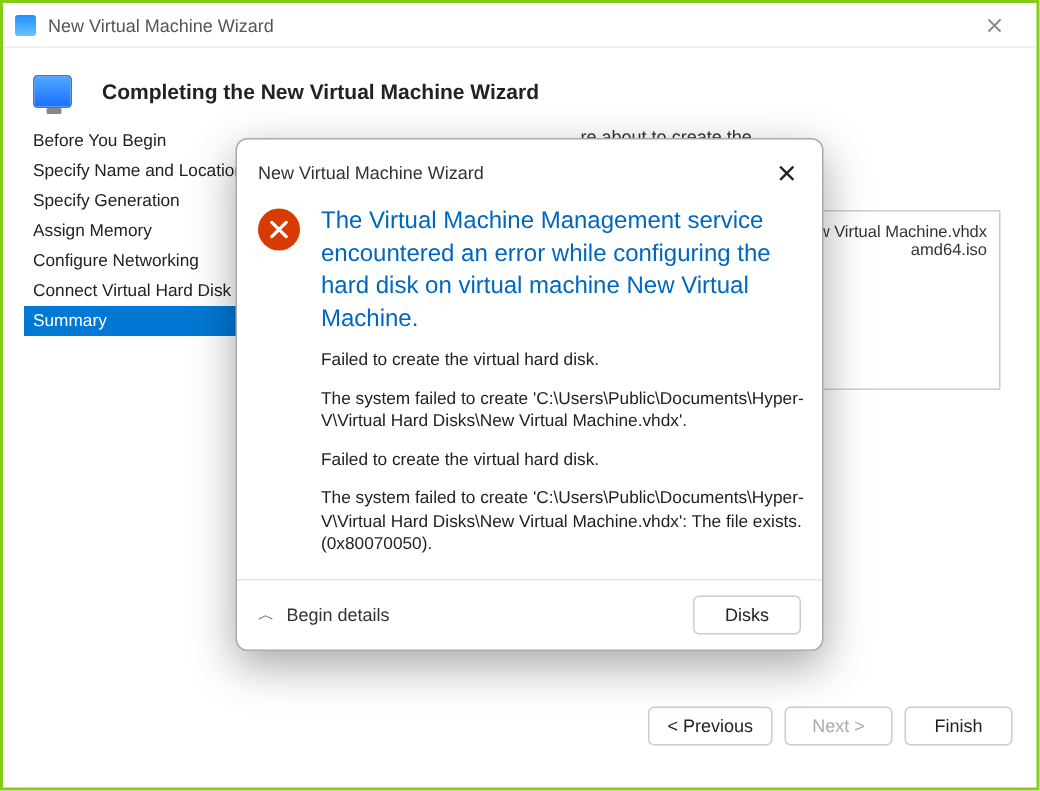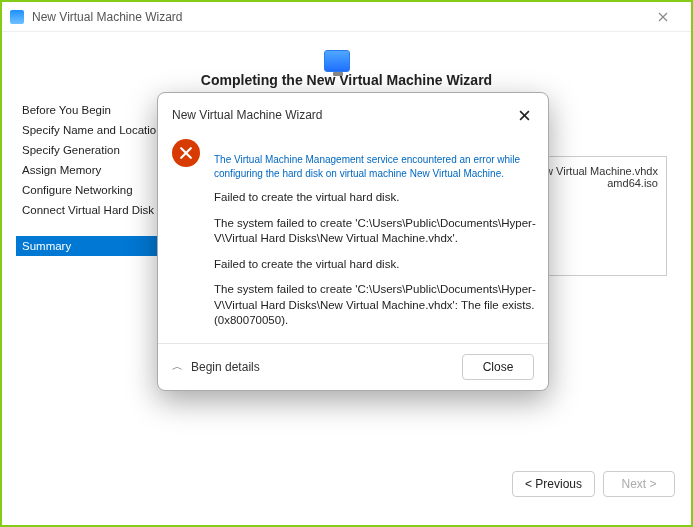--- a/index.html
+++ b/index.html
@@ -1,44 +1,44 @@
 <!DOCTYPE html>
 <html><head>
 <meta charset="utf-8">
 <style>
   * { box-sizing: border-box; font-family: "Segoe UI", Tahoma, sans-serif; }
   body { margin: 0; background: #fff; width: 693px; height: 527px; overflow: hidden; position: relative; }
   .window { width: 693px; height: 527px; border: 2px solid #84cc16; background: #fff; position: relative; }
   .titlebar { height: 30px; display: flex; align-items: center; padding: 0 8px; border-bottom: 1px solid #eee; font-size: 12px; color: #555; }
   .titlebar .tb-icon { width: 14px; height: 14px; background: linear-gradient(#1e90ff,#6ec1ff); margin-right: 8px; border-radius: 2px; }
   .titlebar .tb-close { margin-left: auto; width: 40px; height: 30px; display: flex; align-items: center; justify-content: center; color: #888; }
-  .header { display: flex; align-items: center; padding: 18px 20px 12px 20px; flex-direction: column; }
+  .header { display: flex; align-items: center; padding: 18px 20px 12px 20px; }
   .header .h-icon { width: 26px; height: 22px; background: linear-gradient(#4fa8ff,#1e6fff); border: 1px solid #2b7bed; border-radius: 3px; margin-right: 20px; position: relative; }
   .header .h-icon::after { content: ""; position: absolute; bottom: -5px; left: 8px; width: 10px; height: 4px; background: #888; border-radius: 1px; }
   .header .h-title { font-size: 14px; font-weight: 700; color: #222; }
   .main { display: flex; padding: 0 14px; height: 380px; }
   .sidebar { width: 158px; flex-shrink: 0; font-size: 11.5px; }
   .sidebar .item { padding: 4px 6px; color: #222; cursor: pointer; white-space: nowrap; }
   .sidebar .item.indent { padding-left: 20px; }
-  .sidebar .item.selected { background: #0078d4; color: #fff; margin-top: 16px; }
+  .sidebar .item.selected { background: #0078d4; color: #fff; }
   .content { flex: 1; padding: 0 10px; font-size: 12px; color: #333; position: relative; }
   .content .wiz-msg { margin-bottom: 12px; }
   .desc-box { border: 1px solid #ccc; height: 120px; padding: 8px; font-size: 11px; color: #333; overflow: hidden; width: 100%; }
   .desc-box .line { white-space: nowrap; }
   .footer { position: absolute; bottom: 28px; right: 16px; display: flex; gap: 8px; }
   .btn { min-width: 72px; height: 26px; background: #fff; border: 1px solid #ccc; border-radius: 4px; font-size: 12px; color: #222; display: inline-flex; align-items: center; justify-content: center; cursor: pointer; padding: 0 12px; }
   .btn.disabled { color: #aaa; cursor: default; text-align: center; }
 
   
   .modal { position: absolute; left: 155px; top: 90px; width: 392px; background: #fff; border: 1px solid #aaa; border-radius: 8px; box-shadow: 0 10px 30px rgba(0,0,0,0.35); z-index: 10; }
   .modal .m-title { display: flex; align-items: center; padding: 10px 12px 4px 14px; font-size: 12px; color: #333; }
   .modal .m-title .m-close { margin-left: auto; width: 24px; height: 24px; display: flex; align-items: center; justify-content: center; cursor: pointer; color: #333; }
   .modal .m-body { display: flex; padding: 6px 18px 0 14px; gap: 14px; }
   .err-icon { width: 28px; height: 28px; flex-shrink: 0; border-radius: 50%; background: #d83b01; display: flex; align-items: center; justify-content: center; color: #fff; font-size: 16px; font-weight: 700; margin-top: 2px; }
-  .m-msg { flex: 1; font-size: 10px; color: #0067c0; line-height: 1.35; margin-top: 16px; }
+  .m-msg { flex: 1; font-size: 16px; color: #0067c0; line-height: 1.35; }
   .m-details { padding: 10px 7px 4px 56px; font-size: 11.5px; color: #222; }
   .m-details p { margin: 0 0 10px 0; line-height: 1.35; }
   .m-foot { border-top: 1px solid #e5e5e5; padding: 10px 14px; display: flex; align-items: center; }
   .toggle { display: flex; align-items: center; gap: 8px; font-size: 12px; color: #333; cursor: pointer; }
   .toggle .chev { font-size: 11px; color: #555; }
   .m-foot .spacer { flex: 1; }
   .watermark { position: absolute; top: 250px; left: 290px; font-size: 15px; color: #ccc; z-index: 1; pointer-events: none; letter-spacing: .5px; }
 </style>
 </head>
 <body>
@@ -78,20 +78,21 @@
       <div class="desc-box">
         <div class="line" style="text-align:right">Disks\New Virtual Machine.vhdx</div>
         <div class="line" style="text-align:right">amd64.iso</div>
       </div>
     </div>
   </div>
 
   <div class="footer">
     <div class="btn">&lt; Previous</div>
     <div class="btn disabled">Next &gt;</div>
+    <div class="btn">Finish</div>
   </div>
 
   <div class="watermark">TheWindowsClub</div>
 
   <div class="modal">
     <div class="m-title">
       <span>New Virtual Machine Wizard</span>
       <div class="m-close">
         <svg width="11" height="11" viewBox="0 0 10 10">
             <path d="M1 1 L9 9 M9 1 L1 9" stroke="#222" stroke-width="1.4"></path>
@@ -111,16 +112,16 @@
       <p>The system failed to create 'C:\Users\Public\Documents\Hyper-V\Virtual Hard Disks\New Virtual Machine.vhdx'.</p>
       <p>Failed to create the virtual hard disk.</p>
       <p>The system failed to create 'C:\Users\Public\Documents\Hyper-V\Virtual Hard Disks\New Virtual Machine.vhdx': The file exists. (0x80070050).</p>
     </div>
     <div class="m-foot">
       <div class="toggle">
         <span class="chev">︿</span>
         <span>Begin details</span>
       </div>
       <div class="spacer"></div>
-      <div class="btn">Close</div>
+      <div class="btn">Disks</div>
     </div>
   </div>
 </div>
 
 </body></html>

